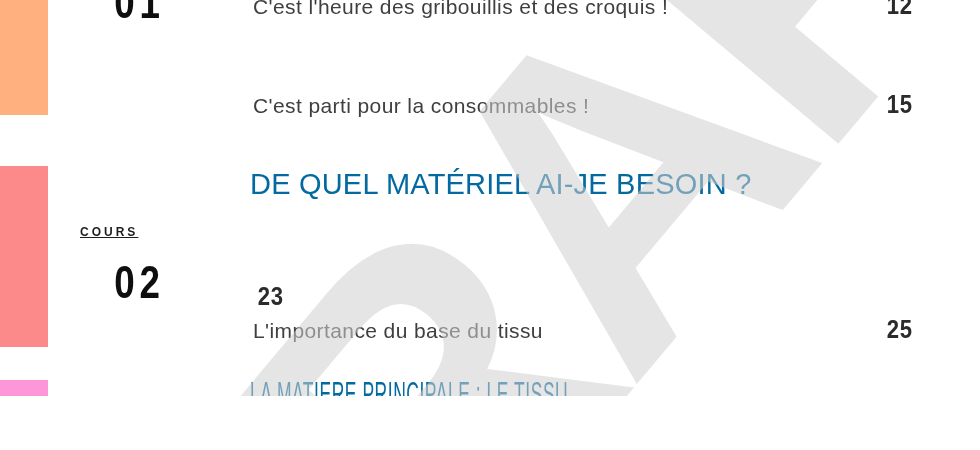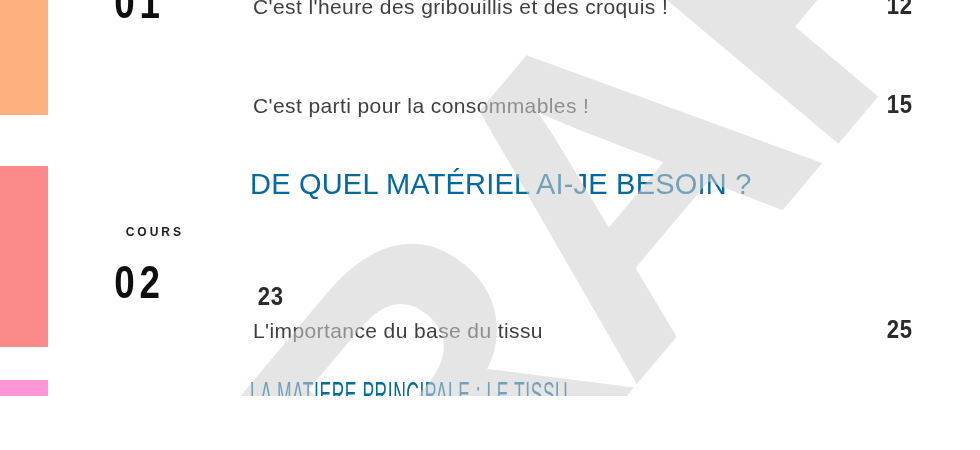--- a/index.html
+++ b/index.html
@@ -7,22 +7,22 @@
     position:relative;width:980px;height:396px;background:#ffffff;
     overflow:hidden;font-family:"Liberation Sans",sans-serif;padding-left:28px;
   }
   
   .bar{position:absolute;left:0;width:48px;}
   .bar1{top:0;height:115px;}
   .bar2{top:166px;height:181px;}
   .bar3{top:380px;height:70px;}
   
   .cours-label{
-    position:absolute;left:64px;width:120px;text-align:right;
-    font-size:12px;font-weight:700;letter-spacing:3px;color:#1d1d1d;
+    position:absolute;left:80px;width:120px;text-align:left;
+    font-size:12px;font-weight:700;letter-spacing:3px;color:#1d1d1d;text-decoration:underline;
   }
   .cours-num{
     position:absolute;left:80px;width:120px;text-align:center;
     font-size:46px;font-weight:700;line-height:46px;color:#0e0e0e;
     letter-spacing:6px;
   }
   .cours-num .nm{display:inline-block;transform:scaleX(0.8);transform-origin:50% 50%;}
   .num01{top:-21px;}
   .lbl02{top:225px;}
   .num02{top:259px;text-align:center;}

